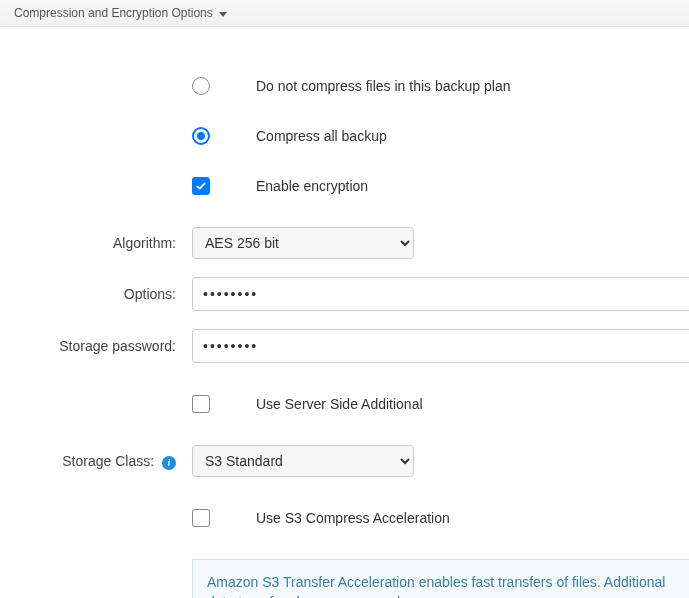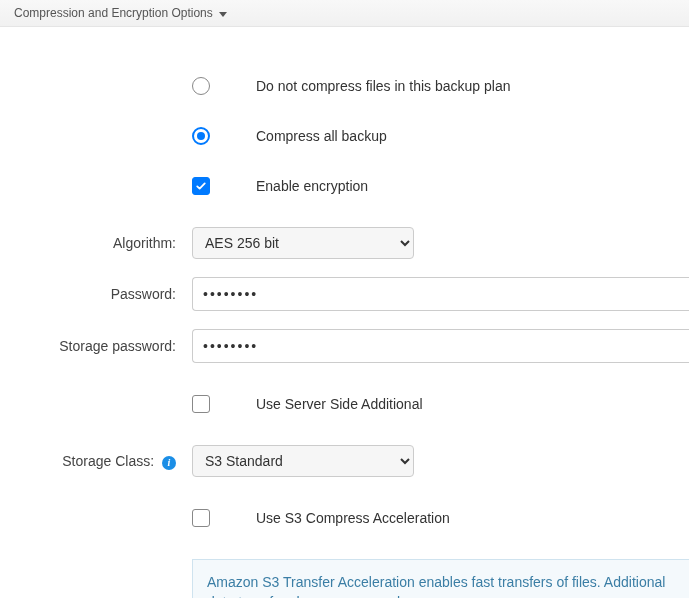--- a/index.html
+++ b/index.html
@@ -203,21 +203,21 @@
     <div class="field-col">
       <select class="select-ctrl">
         <option>AES 256 bit</option>
       </select>
     </div>
   </div>
 
   <div class="space-md"></div>
 
   <div class="form-row">
-    <div class="label-col">Password:</div>
+    <div class="label-col">Options:</div>
     <div class="field-col">
       <input class="text-input" type="text" value="••••••••" style="">
     </div>
   </div>
 
   <div class="space-md"></div>
 
   <div class="form-row">
     <div class="label-col">Storage password:</div>
     <div class="field-col">

